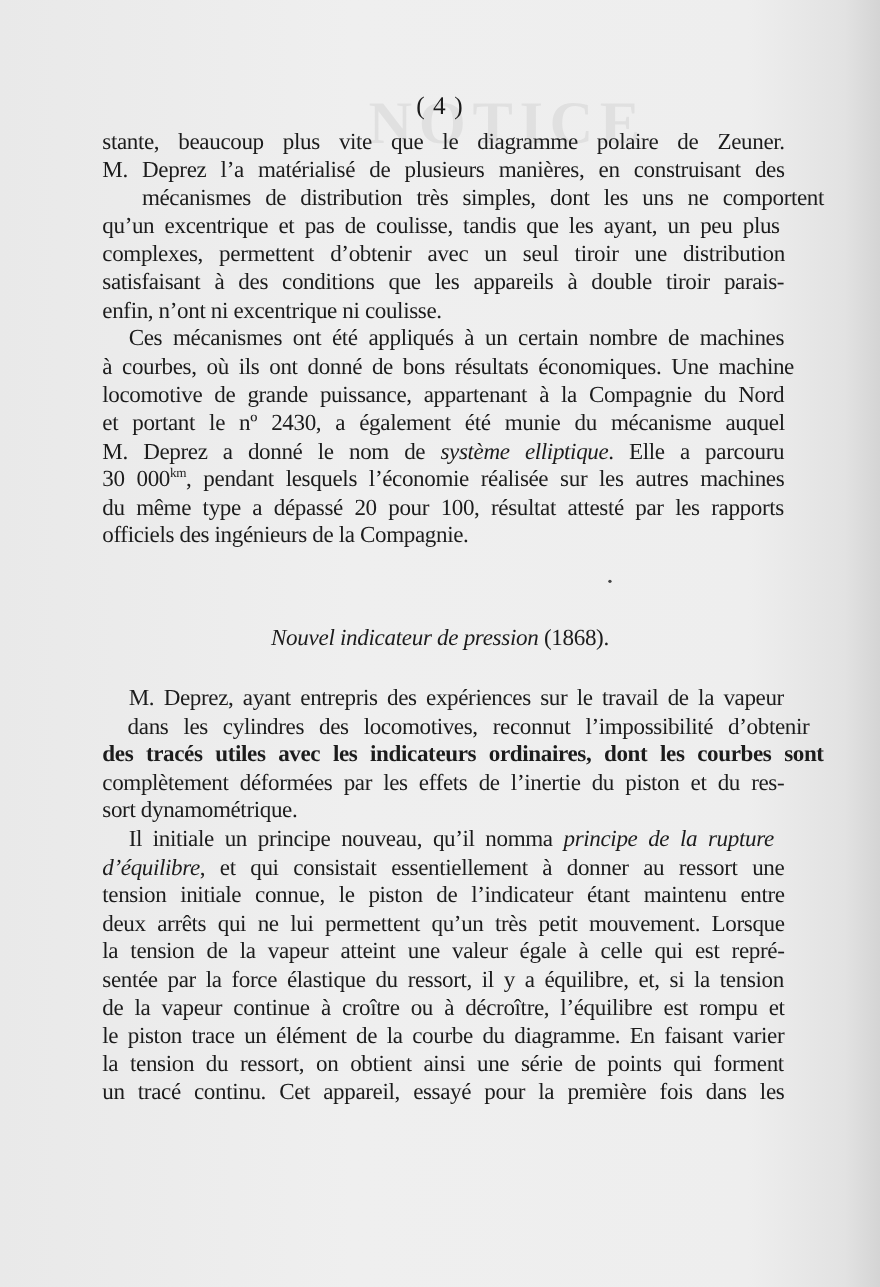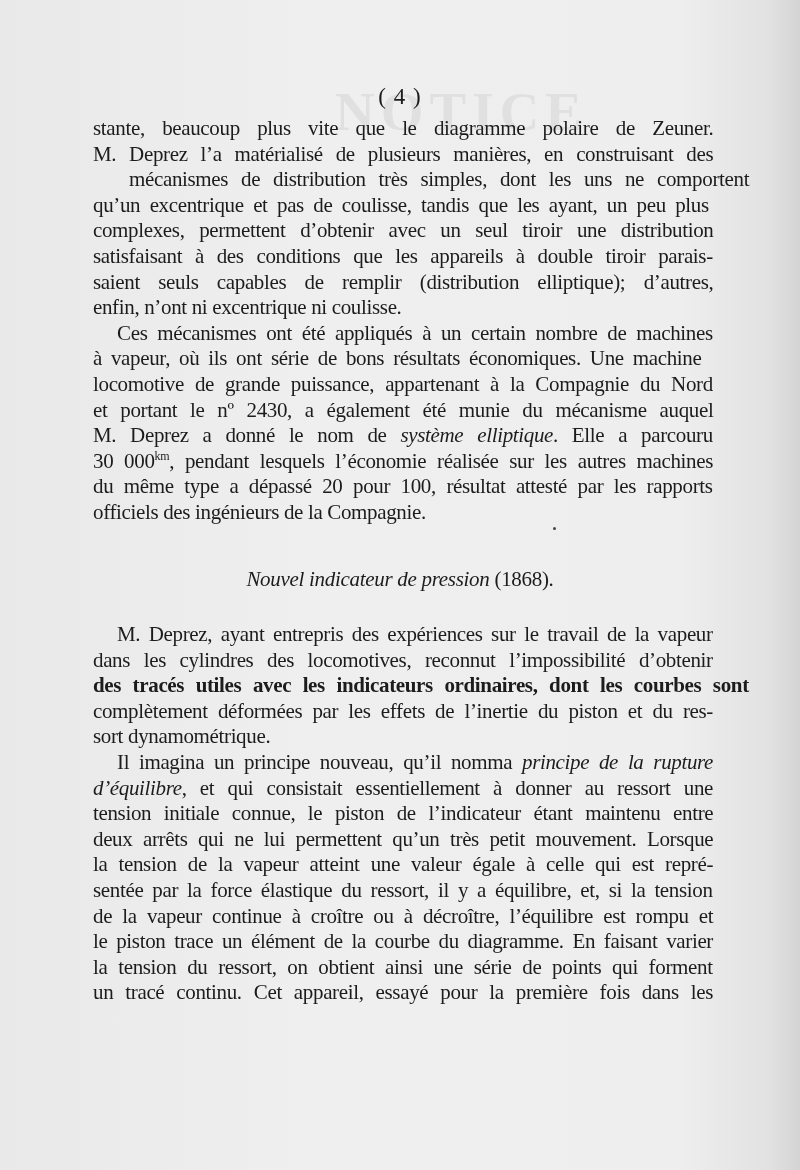--- a/index.html
+++ b/index.html
@@ -97,47 +97,46 @@
 
   <div class="page-number">( 4 )</div>
 
   <div class="text-block" style="top:116px;">
     <div class="line"><span class="cond" style="display: inline-block; width: auto; word-spacing: 12.4444px;">stante, beaucoup plus vite que le diagramme polaire de Zeuner.</span></div>
     <div class="line"><span class="cond" style="display: inline-block; width: auto; word-spacing: 8px;">M. Deprez l’a matérialisé de plusieurs manières, en construisant des</span></div>
     <div class="line"><span class="cond" style="display: inline-block; width: auto; word-spacing: 8px; margin-left: 36px;">mécanismes de distribution très simples, dont les uns ne comportent</span></div>
     <div class="line"><span class="cond" style="display: inline-block; width: auto; word-spacing: 4.5px;">qu’un excentrique et pas de coulisse, tandis que les ayant, un peu plus</span></div>
     <div class="line"><span class="cond" style="display: inline-block; width: auto; word-spacing: 9.75px;">complexes, permettent d’obtenir avec un seul tiroir une distribution</span></div>
     <div class="line"><span class="cond" style="display: inline-block; width: auto; word-spacing: 7.9px;">satisfaisant à des conditions que les appareils à double tiroir parais-</span></div>
-    <div class="line"><span class="cond" style="display: inline-block; width: auto; word-spacing: 13.4286px;">saient seuls capables de remplir (distribution elliptique); d’autres,</span></div>
     <div class="line last"><span class="cond" style="display: inline-block; width: auto;">enfin, n’ont ni excentrique ni coulisse.</span></div>
 
     <div class="line indent"><span class="cond" style="display: inline-block; width: auto; word-spacing: 4.9px;">Ces mécanismes ont été appliqués à un certain nombre de machines</span></div>
-    <div class="line"><span class="cond" style="display: inline-block; width: auto; word-spacing: 4.09091px;">à vapeur, où ils ont série de bons résultats économiques. Une machine</span></div>
+    <div class="line"><span class="cond" style="display: inline-block; width: auto; word-spacing: 4.09091px;">à courbes, où ils ont donné de bons résultats économiques. Une machine</span></div>
     <div class="line"><span class="cond" style="display: inline-block; width: auto; word-spacing: 6px;">locomotive de grande puissance, appartenant à la Compagnie du Nord</span></div>
     <div class="line"><span class="cond" style="display: inline-block; width: auto; word-spacing: 7.90909px;">et portant le nº 2430, a également été munie du mécanisme auquel</span></div>
     <div class="line"><span class="cond" style="display: inline-block; width: auto; word-spacing: 9px;"><span>M. Deprez a donné le nom de </span><em>système elliptique</em><span>. Elle a parcouru</span></span></div>
     <div class="line"><span class="cond" style="display: inline-block; width: auto; word-spacing: 5.88889px;"><span>30 000</span><sup>km</sup><span>, pendant lesquels l’économie réalisée sur les autres machines</span></span></div>
     <div class="line"><span class="cond" style="display: inline-block; width: auto; word-spacing: 5.58333px;">du même type a dépassé 20 pour 100, résultat attesté par les rapports</span></div>
     <div class="line last"><span class="cond" style="display: inline-block; width: auto;">officiels des ingénieurs de la Compagnie.</span></div>
   </div>
 
   <div class="dot-mark"></div>
 
   <div class="heading">
     <em>Nouvel indicateur de pression</em><span> (1868).</span>
   </div>
 
   <div class="text-block" style="top:622px;">
     <div class="line indent"><span class="cond" style="display: inline-block; width: auto; word-spacing: 3.63636px;">M. Deprez, ayant entrepris des expériences sur le travail de la vapeur</span></div>
-    <div class="line"><span class="cond" style="display: inline-block; width: auto; word-spacing: 8.71429px;">dans les cylindres des locomotives, reconnut l’impossibilité d’obtenir</span></div>
+    <div class="line"><span class="cond" style="display: inline-block; width: auto; word-spacing: 8.71429px; margin-left: 23px;">dans les cylindres des locomotives, reconnut l’impossibilité d’obtenir</span></div>
     <div class="line"><span class="cond" style="display: inline-block; width: auto; word-spacing: 6.6px; font-weight: bold;">des tracés utiles avec les indicateurs ordinaires, dont les courbes sont</span></div>
     <div class="line"><span class="cond" style="display: inline-block; width: auto; word-spacing: 5.27273px;">complètement déformées par les effets de l’inertie du piston et du res-</span></div>
     <div class="line last"><span class="cond" style="display: inline-block; width: auto;">sort dynamométrique.</span></div>
 
-    <div class="line indent"><span class="cond" style="display: inline-block; width: auto; word-spacing: 4.9px;"><span>Il imagina un principe nouveau, qu’il nomma </span><em>principe de la rupture</em></span></div>
+    <div class="line indent"><span class="cond" style="display: inline-block; width: auto; word-spacing: 4.9px;"><span>Il initiale un principe nouveau, qu’il nomma </span><em>principe de la rupture</em></span></div>
     <div class="line"><span class="cond" style="display: inline-block; width: auto; word-spacing: 8.33333px;"><em>d’équilibre</em><span>, et qui consistait essentiellement à donner au ressort une</span></span></div>
     <div class="line"><span class="cond" style="display: inline-block; width: auto; word-spacing: 7.66667px;">tension initiale connue, le piston de l’indicateur étant maintenu entre</span></div>
     <div class="line"><span class="cond" style="display: inline-block; width: auto; word-spacing: 5.6px;">deux arrêts qui ne lui permettent qu’un très petit mouvement. Lorsque</span></div>
     <div class="line"><span class="cond" style="display: inline-block; width: auto; word-spacing: 6.15385px;">la tension de la vapeur atteint une valeur égale à celle qui est repré-</span></div>
     <div class="line"><span class="cond" style="display: inline-block; width: auto; word-spacing: 4.07143px;">sentée par la force élastique du ressort, il y a équilibre, et, si la tension</span></div>
     <div class="line"><span class="cond" style="display: inline-block; width: auto; word-spacing: 5.25px;">de la vapeur continue à croître ou à décroître, l’équilibre est rompu et</span></div>
     <div class="line"><span class="cond" style="display: inline-block; width: auto; word-spacing: 3.83333px;">le piston trace un élément de la courbe du diagramme. En faisant varier</span></div>
     <div class="line"><span class="cond" style="display: inline-block; width: auto; word-spacing: 5.83333px;">la tension du ressort, on obtient ainsi une série de points qui forment</span></div>
     <div class="line"><span class="cond" style="display: inline-block; width: auto; word-spacing: 7.09091px;">un tracé continu. Cet appareil, essayé pour la première fois dans les</span></div>
   </div>

